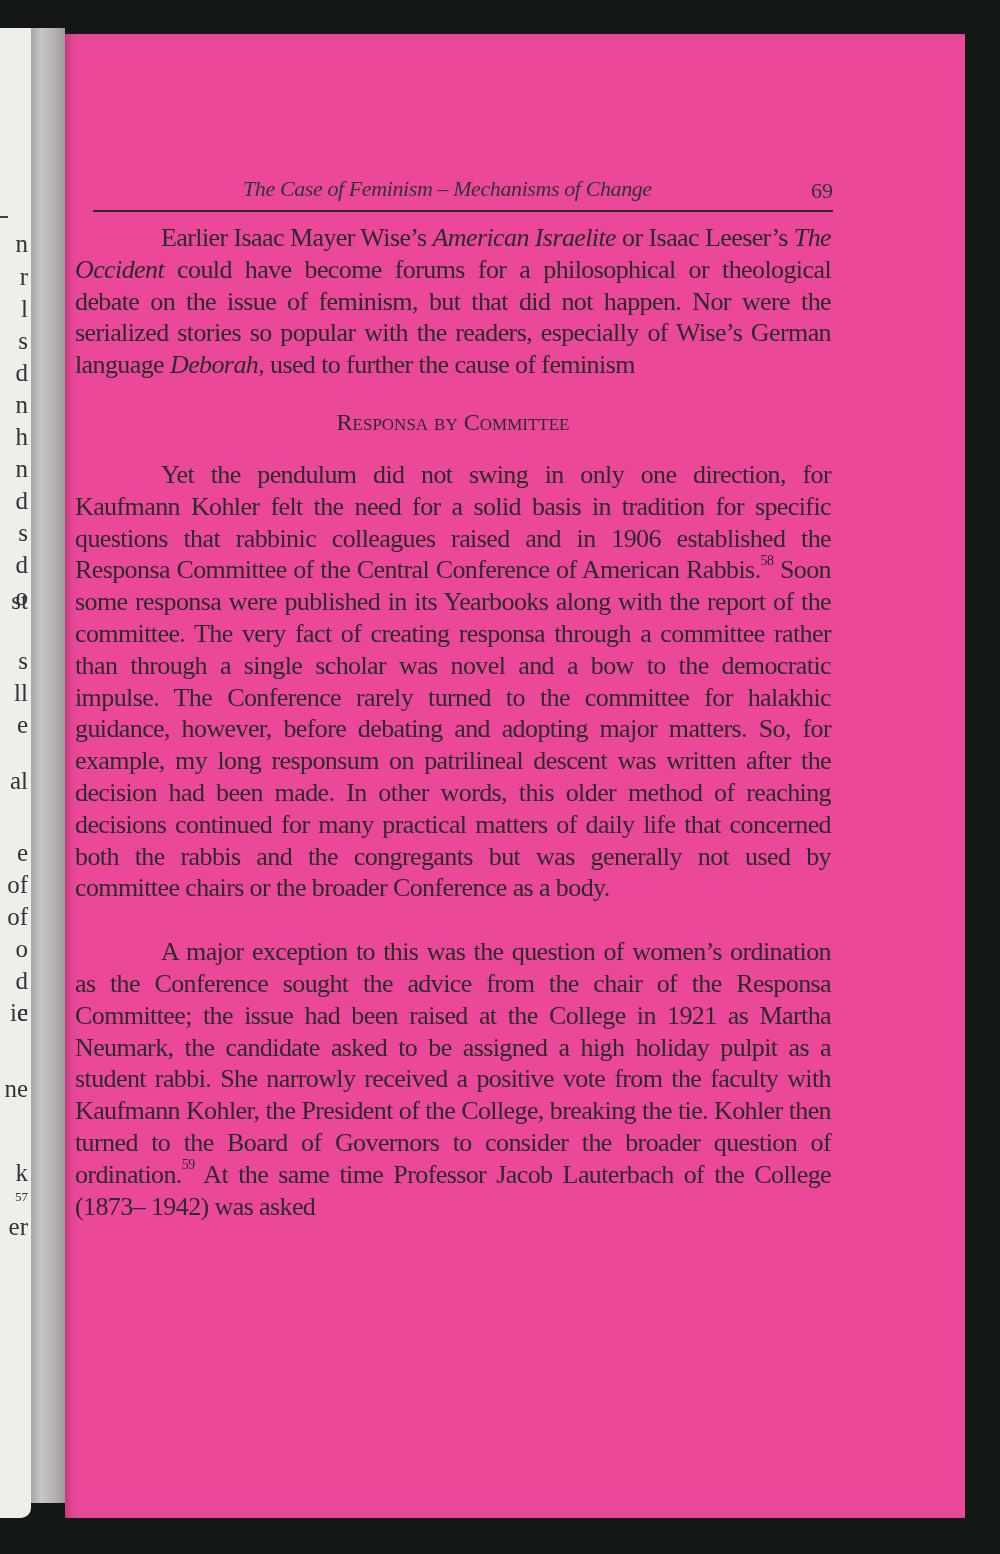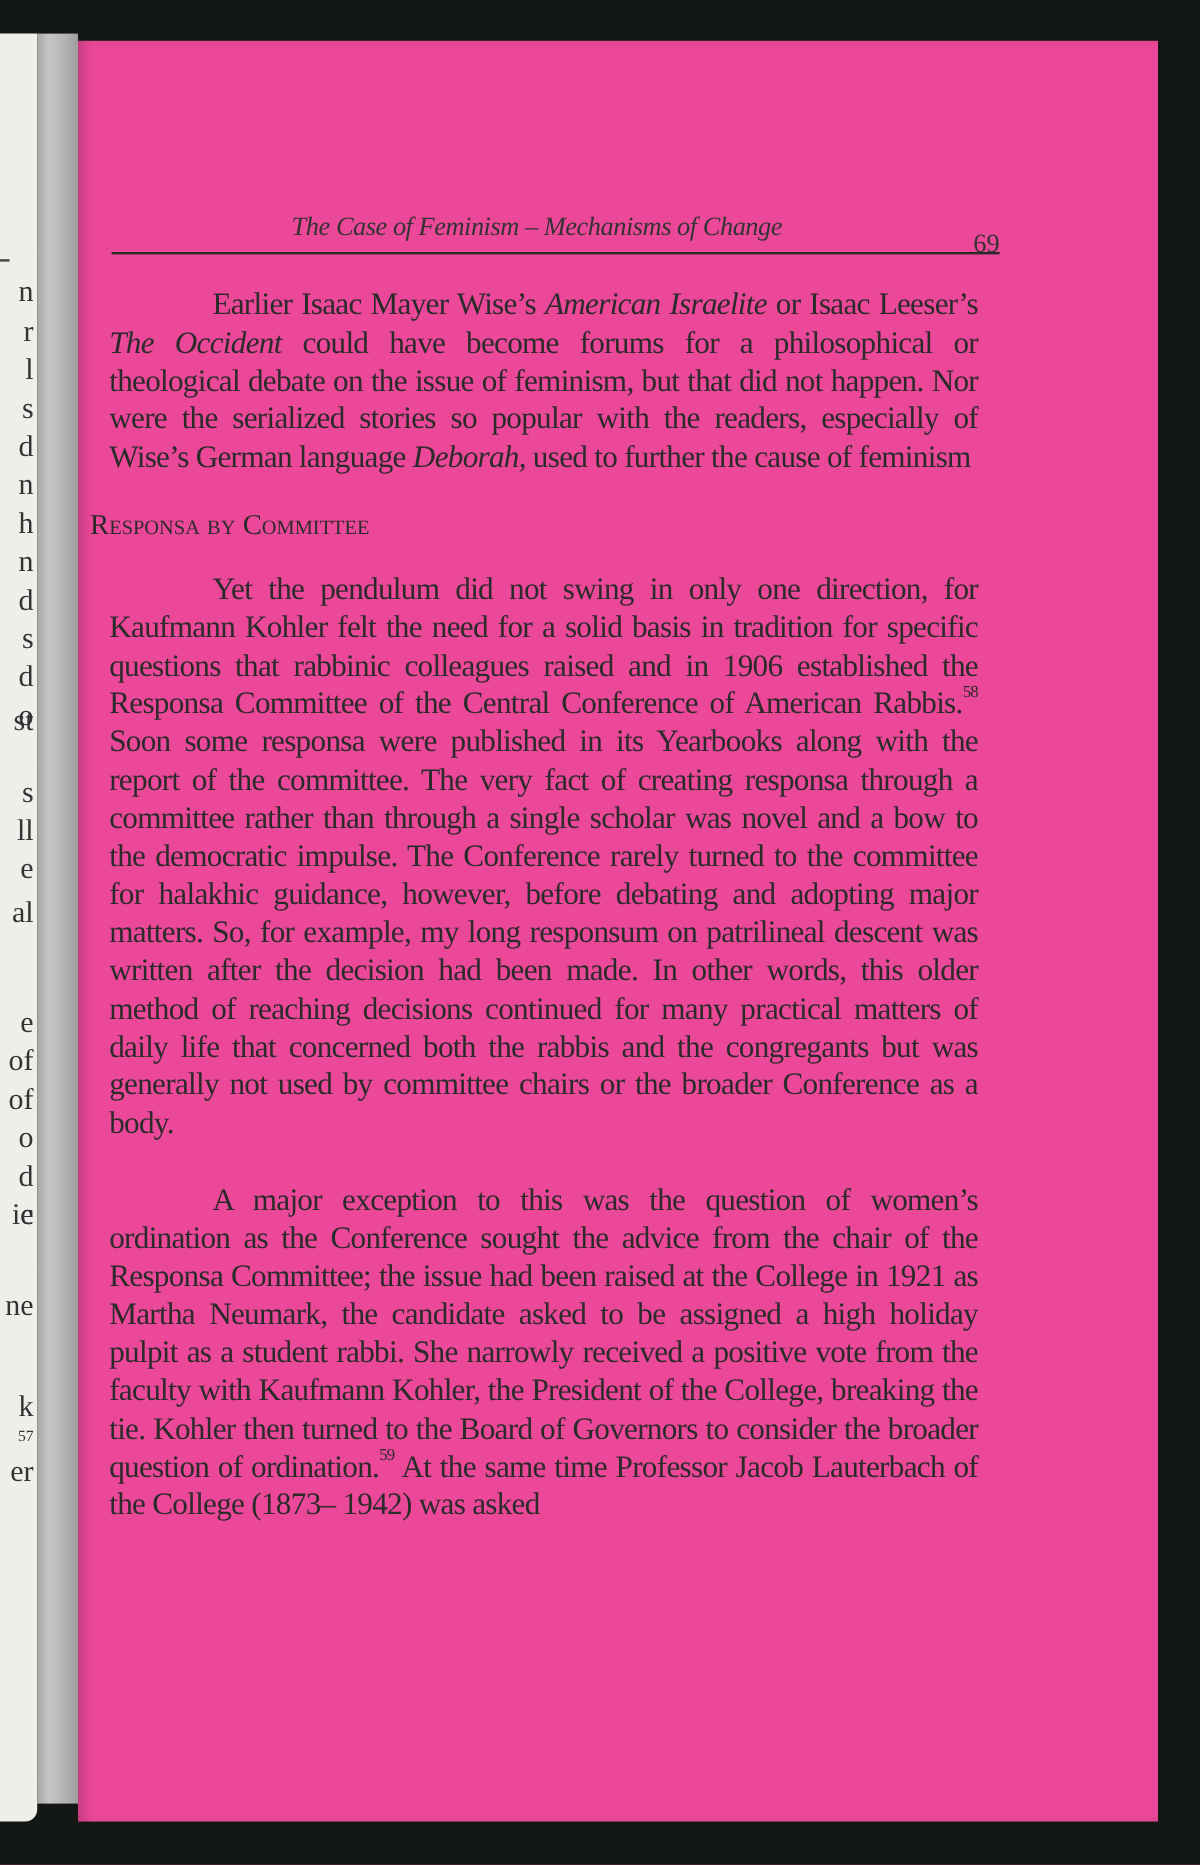--- a/index.html
+++ b/index.html
@@ -34,31 +34,31 @@
   .running-head {
     position: absolute; left: 28px; top: 140px; width: 740px; height: 36px;
     border-bottom: 2px solid #2a2a2a;
   }
   .running-title {
     position: absolute; left: 150px; top: 2px;
     font-style: italic; font-size: 22px; color: #333;
     letter-spacing: -0.4px;
   }
   .page-number {
-    position: absolute; right: 0; top: 4px; font-size: 22px; color: #333; margin-top: 12px;
+    position: absolute; right: 0; top: 4px; font-size: 22px; color: #333;
   }
   .body-text {
     position: absolute; left: 10px; top: 188px; width: 756px;
     font-size: 26px; line-height: 31.8px; color: #2b2b2b;
     text-align: justify; letter-spacing: -0.6px;
   }
-  .para { margin: 16px; text-indent: 86px; }
+  .para { margin: 0; text-indent: 86px; }
   .para.p1 { }
   .heading {
-    font-size: 22px; letter-spacing: 0;
+    text-align: center; font-size: 22px; letter-spacing: 0;
     font-variant: small-caps; margin: 26px 0 22px 0; line-height: 30px;
     font-size: 24px;
   }
   .para.p3 { margin-top: 32px; }
   sup { font-size: 14px; line-height: 0; position: relative; top: -4px; vertical-align: super; }
   em { font-style: italic; }
 </style>
 </head>
 <body>
 
@@ -73,21 +73,21 @@
   <div class="frag" style="top:396px">h</div>
   <div class="frag" style="top:428px">n</div>
   <div class="frag" style="top:460px">d</div>
   <div class="frag" style="top:492px">s</div>
   <div class="frag" style="top:524px">d</div>
   <div class="frag" style="top:556px">o</div>
   <div class="frag" style="top:560px">st</div>
   <div class="frag" style="top:620px">s</div>
   <div class="frag" style="top:652px">ll</div>
   <div class="frag" style="top:684px">e</div>
-  <div class="frag" style="top:720px">al</div>
+  <div class="frag" style="top:740px">al</div>
   <div class="frag" style="top:812px">e</div>
   <div class="frag" style="top:844px">of</div>
   <div class="frag" style="top:876px">of</div>
   <div class="frag" style="top:908px">o</div>
   <div class="frag" style="top:940px">d</div>
   <div class="frag" style="top:972px">e</div>
   <div class="frag" style="top:972px">ic</div>
   <div class="frag" style="top:1048px">ne</div>
   <div class="frag" style="top:1132px">k</div>
   <div class="frag sup" style="top:1162px">57</div>

